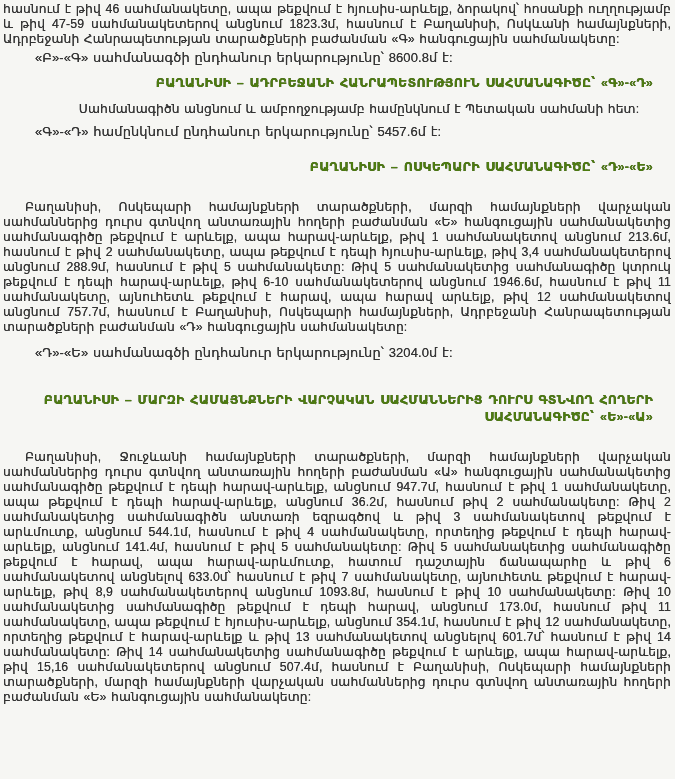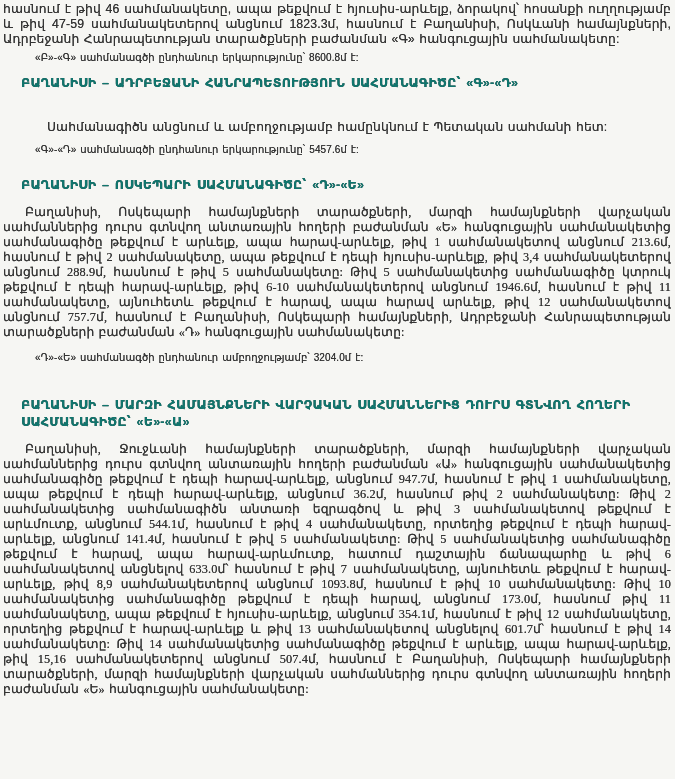--- a/index.html
+++ b/index.html
@@ -29,76 +29,76 @@
     letter-spacing: 0.1px;
     word-spacing: 1px;
     text-shadow: 0 0 0.6px rgba(45,45,45,0.85);
   }
   .indent-first {
     text-indent: 22px;
   }
   .total-line {
     margin: 4px 0 0 0;
     padding-left: 32px;
-    font-size: 10px;
+    font-size: 13px;
     line-height: 15px;
     text-align: left;
     letter-spacing: 0.1px;
     word-spacing: 1px;
     text-shadow: 0 0 0.6px rgba(45,45,45,0.85);
   }
   .note-line {
-    margin: 28px 0 0 0;
+    margin: 10px 0 0 0;
     padding-left: 44px;
     font-size: 12.3px;
     line-height: 15px;
-    text-align: left;
+    text-align: center;
     letter-spacing: 0.1px;
     word-spacing: 1px;
     text-shadow: 0 0 0.6px rgba(45,45,45,0.85);
   }
   .heading {
     margin: 10px 18px 0 18px;
     font-size: 12.6px;
     line-height: 17px;
     font-weight: bold;
-    text-align: left;
+    text-align: right;
     letter-spacing: 0.2px;
     word-spacing: 2px;
-    color: #0f766e;
+    color: #4d7c0f;
     text-shadow: 0 0 0.6px rgba(40,40,40,0.9);
   }
   .heading.spaced {
     margin-top: 32px;
   }
   .mt-3  { margin-top: 3px; }
   .mt-7  { margin-top: 7px; }
   .mt-9  { margin-top: 20px; }
   .mt-10 { margin-top: 10px; }
-  .mt-11 { margin-top: 11px; font-family: Liberation Serif, serif; }
+  .mt-11 { margin-top: 24px; }
 </style>
 </head>
 <body>
 
 <div class="page">
 
   <p class="body-text">հասնում է թիվ 46 սահմանակետը, ապա թեքվում է հյուսիս-արևելք, ձորակով՝ հոսանքի ուղղությամբ և թիվ 47-59 սահմանակետերով անցնում 1823.3մ, հասնում է Բաղանիսի, Ոսկևանի համայնքների, Ադրբեջանի Հանրապետության տարածքների բաժանման «Գ» հանգուցային սահմանակետը:</p>
 
   <p class="total-line mt-3">«Բ»-«Գ» սահմանագծի ընդհանուր երկարությունը՝ 8600.8մ է:</p>
 
   <h2 class="heading">ԲԱՂԱՆԻՍԻ – ԱԴՐԲԵՋԱՆԻ ՀԱՆՐԱՊԵՏՈՒԹՅՈՒՆ ՍԱՀՄԱՆԱԳԻԾԸ՝ «Գ»-«Դ»</h2>
 
   <p class="note-line">Սահմանագիծն անցնում և ամբողջությամբ համընկնում է Պետական սահմանի հետ:</p>
 
-  <p class="total-line mt-7">«Գ»-«Դ» սահմանագծի ընդհանուր երկարությունը՝ 5457.6մ է:</p>
+  <p class="total-line mt-7">«Գ»-«Դ» համընկնում ընդհանուր երկարությունը՝ 5457.6մ է:</p>
 
   <h2 class="heading mt-9">ԲԱՂԱՆԻՍԻ – ՈՍԿԵՊԱՐԻ ՍԱՀՄԱՆԱԳԻԾԸ՝ «Դ»-«Ե»</h2>
 
   <p class="body-text indent-first mt-11">Բաղանիսի, Ոսկեպարի համայնքների տարածքների, մարզի համայնքների վարչական սահմաններից դուրս գտնվող անտառային հողերի բաժանման «Ե» հանգուցային սահմանակետից սահմանագիծը թեքվում է արևելք, ապա հարավ-արևելք, թիվ 1 սահմանակետով անցնում 213.6մ, հասնում է թիվ 2 սահմանակետը, ապա թեքվում է դեպի հյուսիս-արևելք, թիվ 3,4 սահմանակետերով անցնում 288.9մ, հասնում է թիվ 5 սահմանակետը: Թիվ 5 սահմանակետից սահմանագիծը կտրուկ թեքվում է դեպի հարավ-արևելք, թիվ 6-10 սահմանակետերով անցնում 1946.6մ, հասնում է թիվ 11 սահմանակետը, այնուհետև թեքվում է հարավ, ապա հարավ արևելք, թիվ 12 սահմանակետով անցնում 757.7մ, հասնում է Բաղանիսի, Ոսկեպարի համայնքների, Ադրբեջանի Հանրապետության տարածքների բաժանման «Դ» հանգուցային սահմանակետը:</p>
 
-  <p class="total-line mt-10">«Դ»-«Ե» սահմանագծի ընդհանուր ամբողջությամբ՝ 3204.0մ է:</p>
+  <p class="total-line mt-10">«Դ»-«Ե» սահմանագծի ընդհանուր երկարությունը՝ 3204.0մ է:</p>
 
   <h2 class="heading spaced">ԲԱՂԱՆԻՍԻ – ՄԱՐԶԻ ՀԱՄԱՅՆՔՆԵՐԻ ՎԱՐՉԱԿԱՆ ՍԱՀՄԱՆՆԵՐԻՑ ԴՈՒՐՍ ԳՏՆՎՈՂ ՀՈՂԵՐԻ ՍԱՀՄԱՆԱԳԻԾԸ՝ «Ե»-«Ա»</h2>
 
   <p class="body-text indent-first mt-11">Բաղանիսի, Ջուջևանի համայնքների տարածքների, մարզի համայնքների վարչական սահմաններից դուրս գտնվող անտառային հողերի բաժանման «Ա» հանգուցային սահմանակետից սահմանագիծը թեքվում է դեպի հարավ-արևելք, անցնում 947.7մ, հասնում է թիվ 1 սահմանակետը, ապա թեքվում է դեպի հարավ-արևելք, անցնում 36.2մ, հասնում թիվ 2 սահմանակետը: Թիվ 2 սահմանակետից սահմանագիծն անտառի եզրագծով և թիվ 3 սահմանակետով թեքվում է արևմուտք, անցնում 544.1մ, հասնում է թիվ 4 սահմանակետը, որտեղից թեքվում է դեպի հարավ-արևելք, անցնում 141.4մ, հասնում է թիվ 5 սահմանակետը: Թիվ 5 սահմանակետից սահմանագիծը թեքվում է հարավ, ապա հարավ-արևմուտք, հատում դաշտային ճանապարհը և թիվ 6 սահմանակետով անցնելով 633.0մ՝ հասնում է թիվ 7 սահմանակետը, այնուհետև թեքվում է հարավ-արևելք, թիվ 8,9 սահմանակետերով անցնում 1093.8մ, հասնում է թիվ 10 սահմանակետը: Թիվ 10 սահմանակետից սահմանագիծը թեքվում է դեպի հարավ, անցնում 173.0մ, հասնում թիվ 11 սահմանակետը, ապա թեքվում է հյուսիս-արևելք, անցնում 354.1մ, հասնում է թիվ 12 սահմանակետը, որտեղից թեքվում է հարավ-արևելք և թիվ 13 սահմանակետով անցնելով 601.7մ՝ հասնում է թիվ 14 սահմանակետը: Թիվ 14 սահմանակետից սահմանագիծը թեքվում է արևելք, ապա հարավ-արևելք, թիվ 15,16 սահմանակետերով անցնում 507.4մ, հասնում է Բաղանիսի, Ոսկեպարի համայնքների տարածքների, մարզի համայնքների վարչական սահմաններից դուրս գտնվող անտառային հողերի բաժանման «Ե» հանգուցային սահմանակետը:</p>
 
 
 </div>
 
 </body></html>

